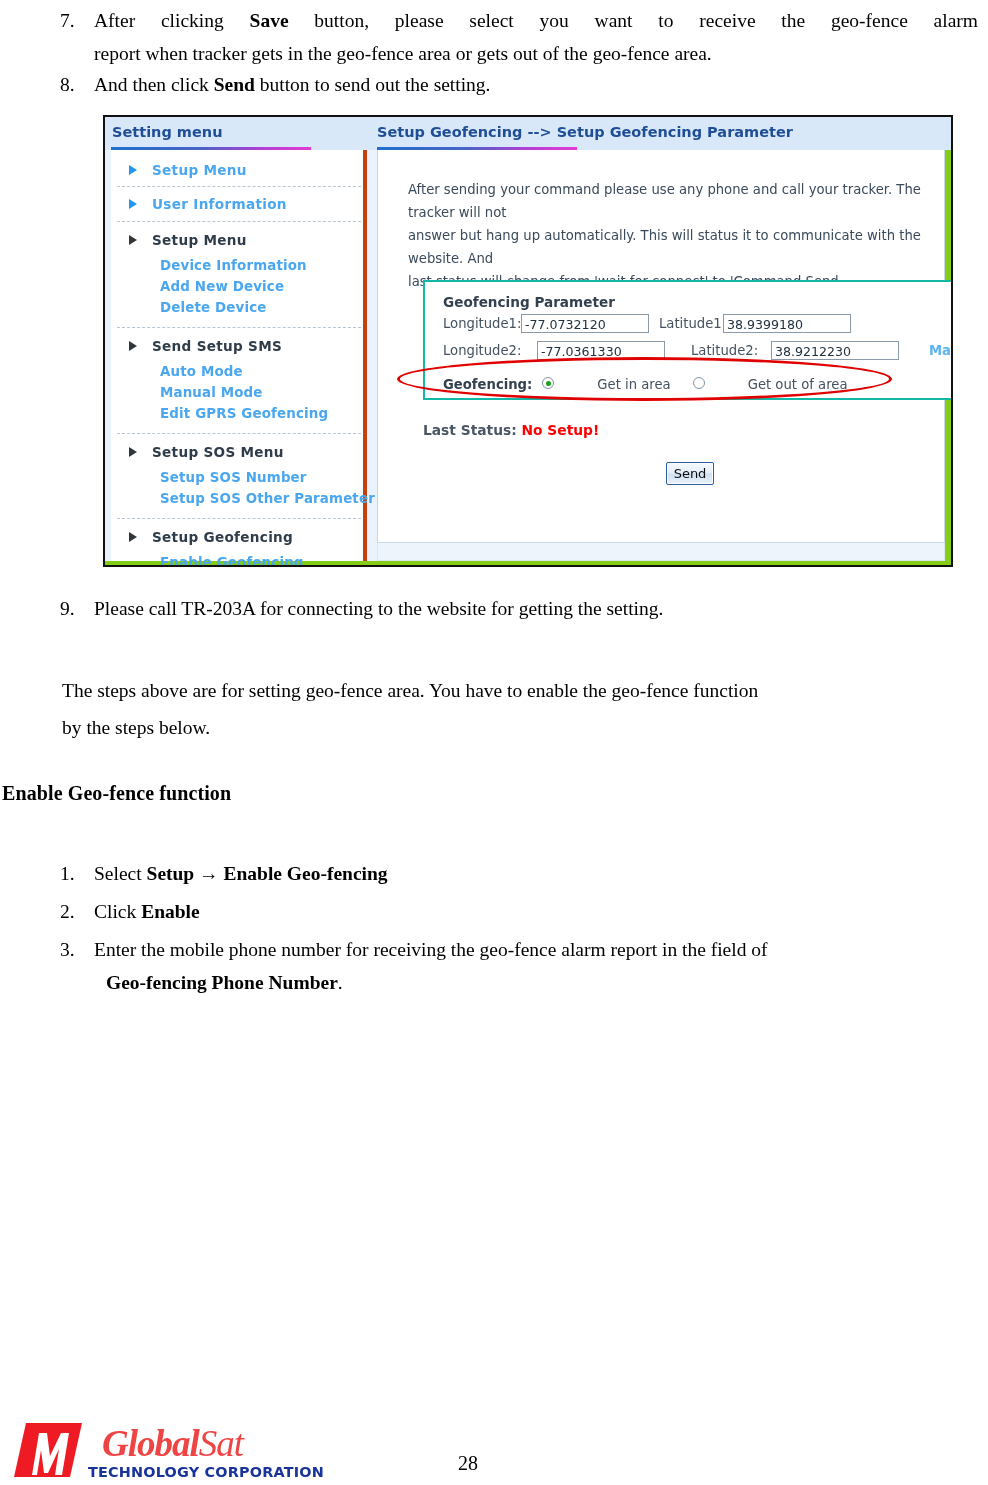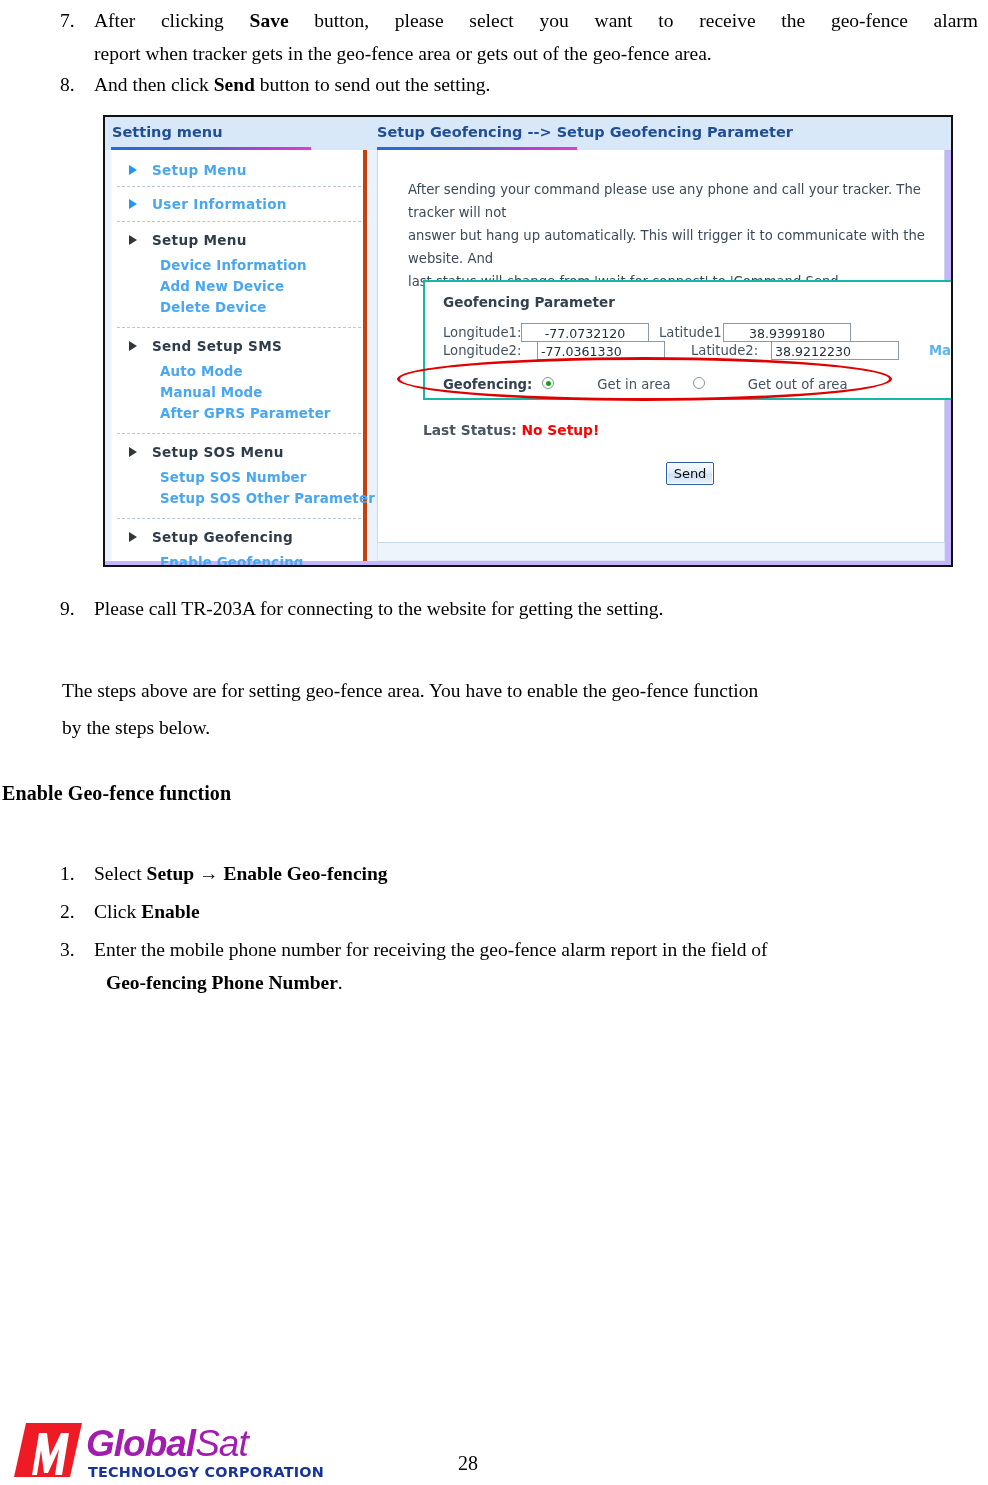--- a/index.html
+++ b/index.html
@@ -71,21 +71,21 @@
     height: 452px;
     border: 2px solid #111;
     background: #ffffff;
     box-sizing: border-box;
     font-family: "DejaVu Sans", sans-serif;
     overflow: hidden;
   }
   .shot-inner {
     position: absolute;
     left: 0; top: 0; right: 0; bottom: 0;
-    background: #c4b5fd;
+    background: #84cc16;
   }
 
   
   .shot-headbar {
     position: absolute;
     left: 0; top: 0;
     width: 100%;
     height: 33px;
     background: #d9e8f8;
   }
@@ -239,21 +239,21 @@
     color: #33414f;
   }
   .field-row {
     position: absolute;
     left: 18px;
     display: flex;
     align-items: center;
     font-size: 13.2px;
     color: #44525f;
   }
-  #row1 { top: 41px; text-align: center; }
+  #row1 { top: 32px; }
   #row2 { top: 59px; gap: 16px; }
   .f-label { width: 78px; flex: 0 0 78px; }
   .f-label.lat { width: 64px; flex: 0 0 64px; padding-left: 10px; }
   .f-input {
     width: 128px;
     height: 19px;
     border: 1px solid #8a9aa8;
     background: #ffffff;
     font-size: 12.6px;
     color: #20313f;
@@ -360,27 +360,27 @@
     width: 320px;
     height: 62px;
   }
   .logo-mark {
     position: absolute;
     left: 0; top: 4px;
     width: 68px; height: 54px;
   }
   .logo-word {
     position: absolute;
-    left: 72px;
+    left: 88px;
     top: 6px;
-    font-family: Liberation Sans, sans-serif;
+    font-family: Liberation Serif, serif;
     font-size: 37px;
     font-weight: bold;
     font-style: italic;
-    color: #a21caf;
+    color: #ef4444;
     letter-spacing: -1px;
     line-height: 37px;
     white-space: nowrap;
   }
   .logo-word .sat { font-weight: normal; }
   .logo-sub {
     position: absolute;
     left: 74px;
     top: 45px;
     font-family: "DejaVu Sans", sans-serif;
@@ -460,21 +460,21 @@
         </div>
         <div class="m-div" style="top:177px;"></div>
 
         <div class="m-group" style="top:180px;">
           <div class="m-top">
             <span class="m-arrow dark"></span>
             <span class="m-top-label dark">Send Setup SMS</span>
           </div>
           <div class="m-sub">Auto Mode</div>
           <div class="m-sub">Manual Mode</div>
-          <div class="m-sub">After GPRS Parameter</div>
+          <div class="m-sub">Edit GPRS Geofencing</div>
         </div>
         <div class="m-div" style="top:283px;"></div>
 
         <div class="m-group" style="top:286px;">
           <div class="m-top">
             <span class="m-arrow dark"></span>
             <span class="m-top-label dark">Setup SOS Menu</span>
           </div>
           <div class="m-sub">Setup SOS Number</div>
           <div class="m-sub">Setup SOS Other Parameter</div>
@@ -488,21 +488,21 @@
           </div>
           <div class="m-sub">Enable Geofencing</div>
 
         </div>
       </div>
 
       <div class="content-panel">
 
         <div class="intro">
           <div>After sending your command please use any phone and call your tracker. The tracker will not</div>
-          <div>answer but hang up automatically. This will trigger it to communicate with the website. And</div>
+          <div>answer but hang up automatically. This will status it to communicate with the website. And</div>
           <div>last status will change from 'wait for connect' to 'Command Send..</div>
         </div>
 
         <div class="param-box">
           <div class="param-title">Geofencing Parameter</div>
 
           <div class="field-row" id="row1">
             <span class="f-label">Longitude1:</span>
             <span class="f-input">-77.0732120</span>
             <span class="f-label lat">Latitude1:</span>

